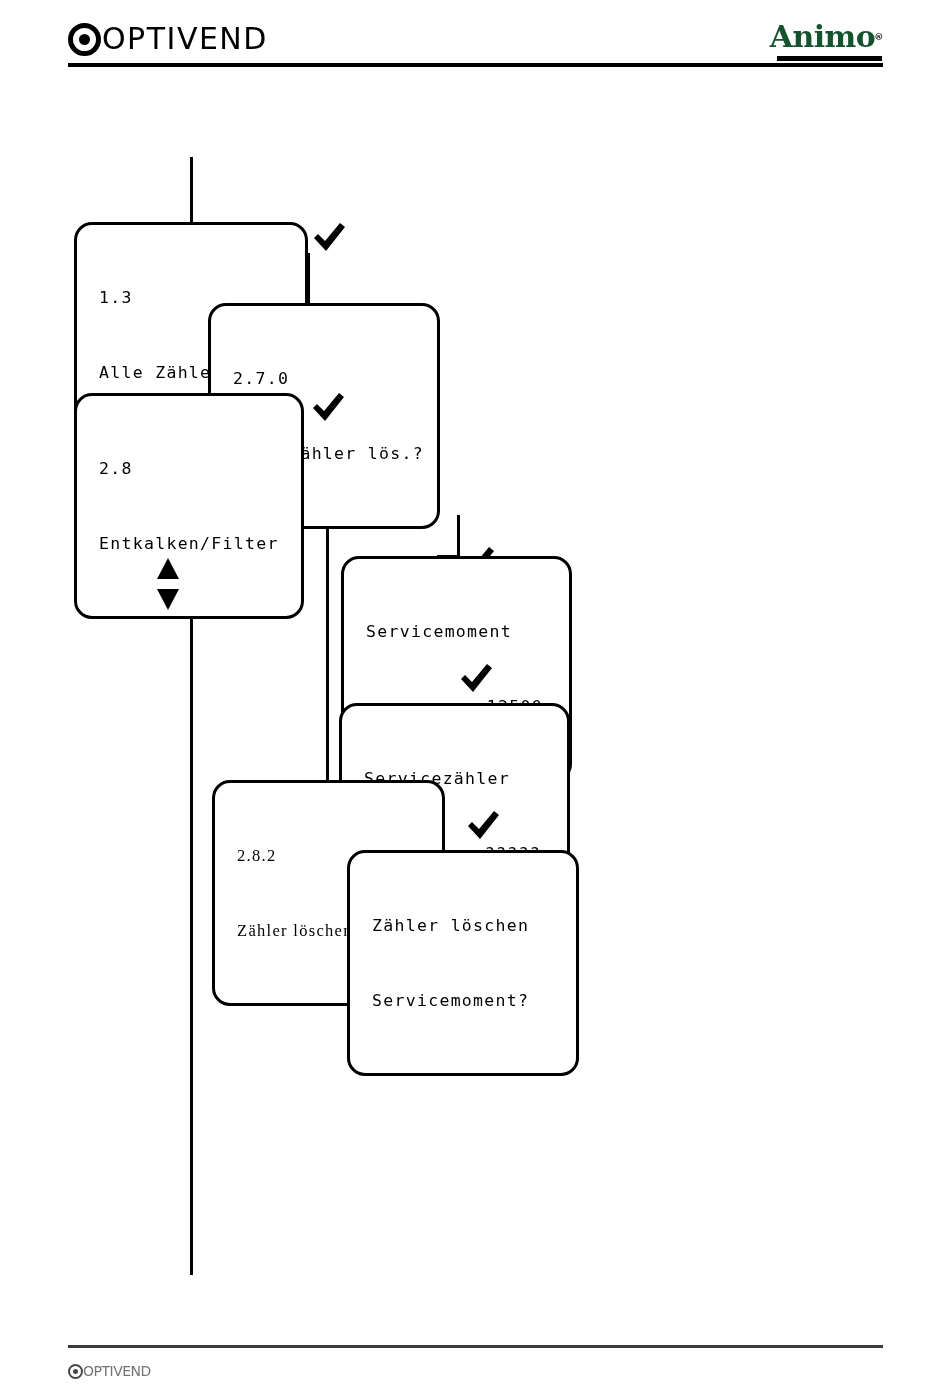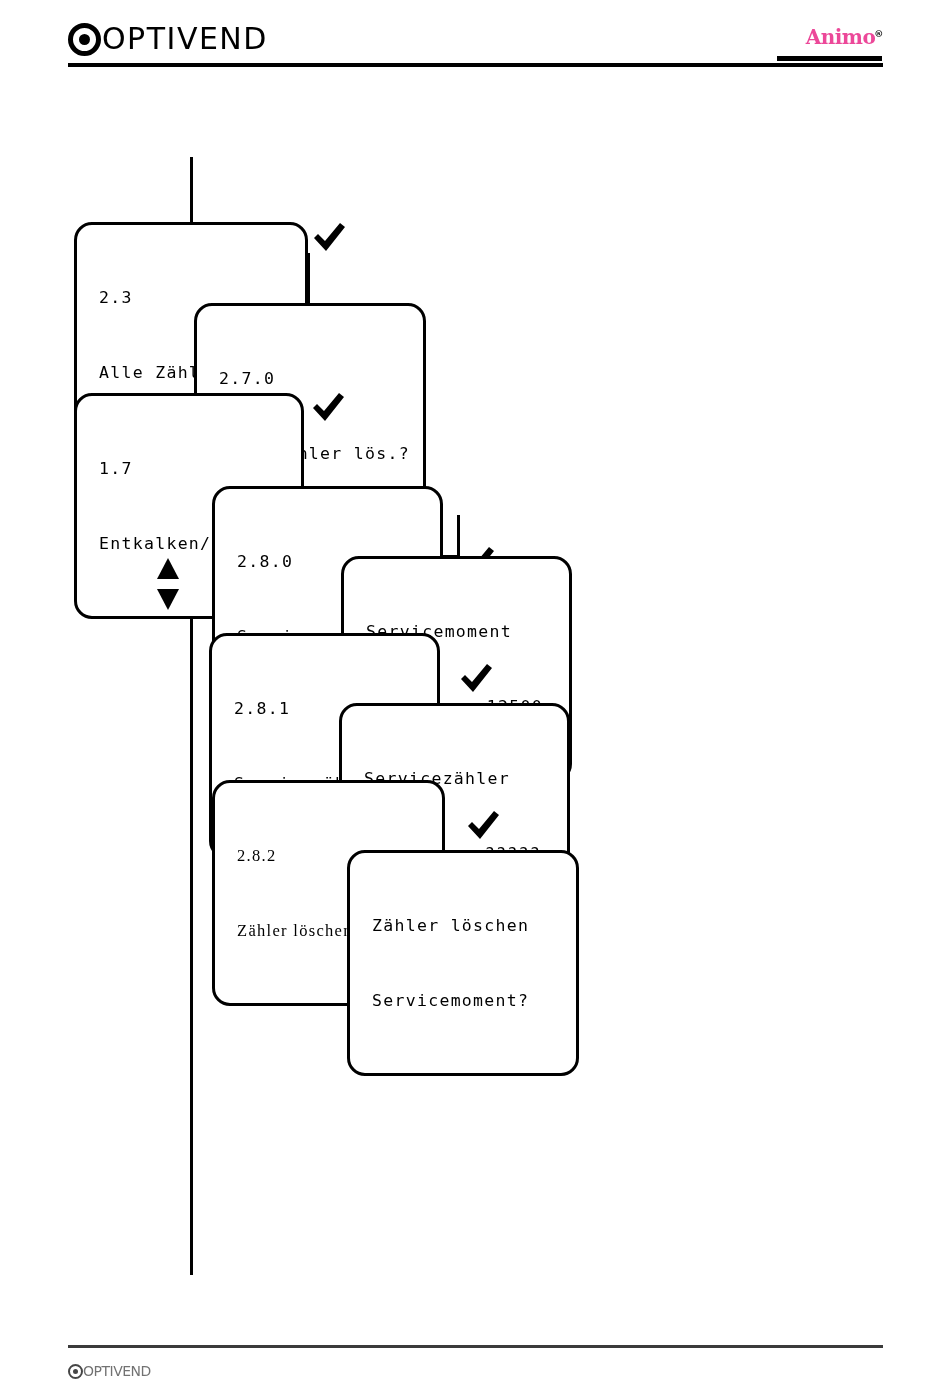--- a/index.html
+++ b/index.html
@@ -10,21 +10,21 @@
     color:#000;
   }
   .page{position:absolute;inset:0;}
 
   
   .hdr-logo{position:absolute;left:68px;top:20px;height:38px;display:flex;align-items:center;}
   .hdr-rule{position:absolute;left:68px;top:63px;width:815px;height:4px;background:#000;}
   .animo{position:absolute;right:68px;top:22px;text-align:right;}
   .animo-word{
     font-family:"DejaVu Serif","Liberation Serif",serif;
-    font-weight:bold;font-size:20px;letter-spacing:-0.5px;line-height:30px;color:#ec4899;
+    font-weight:bold;font-size:30px;letter-spacing:-0.5px;line-height:30px;color:#14532d;
     position:relative;display:inline-block;
   }
   .animo-reg{font-size:11px;vertical-align:super;font-weight:bold;}
   .animo-bar{position:absolute;right:68px;top:56px;width:105px;height:5px;background:#000;}
 
   
   .ov{display:flex;align-items:center;}
   .ov-o{
     width:33px;height:33px;border-radius:50%;
     border:5px solid #000;box-sizing:border-box;
@@ -98,70 +98,62 @@
   <div class="line vline" style="left:457px;top:515px;height:43px;"></div>
   <div class="line hline" style="left:437px;top:555px;width:23px;"></div>
 
   <div class="line vline" style="left:455px;top:662px;height:43px;"></div>
   <div class="line hline" style="left:435px;top:702px;width:23px;"></div>
 
   <div class="line vline" style="left:462px;top:809px;height:43px;"></div>
   <div class="line hline" style="left:442px;top:849px;width:23px;"></div>
 
   <div class="node" style="left:74px;top:222px;width:234px;">
-    <span class="l1">2.3</span>
+    <span class="l1">1.3</span>
     <span class="l2">Alle Zähler lös.</span>
   </div>
   <div class="check" style="left:312px;top:222px;">
     <svg viewBox="0 0 34 30">
         <path d="M2 16 L6 12 L13 19 L28 1 L33 5 L14 29 Z" fill="#000"></path>
       </svg>
   </div>
 
-  <div class="node" style="left:194px;top:303px;width:232px;">
+  <div class="node" style="left:208px;top:303px;width:232px;">
     <span class="l1">2.7.0</span>
     <span class="l2">Alle Zähler lös.?</span>
   </div>
 
   <div class="node" style="left:74px;top:393px;width:230px;">
-    <span class="l1">1.7</span>
+    <span class="l1">2.8</span>
     <span class="l2">Entkalken/Filter</span>
   </div>
   <div class="check" style="left:311px;top:392px;">
     <svg viewBox="0 0 34 30">
         <path d="M2 16 L6 12 L13 19 L28 1 L33 5 L14 29 Z" fill="#000"></path>
       </svg>
   </div>
 
   <div class="arrows" style="left:155px;top:556px;">
     <svg viewBox="0 0 26 56">
       <path d="M13 2 L24 23 L2 23 Z" fill="#000"></path>
       <path d="M13 54 L2 33 L24 33 Z" fill="#000"></path>
     </svg>
   </div>
 
-  <div class="node" style="left:212px;top:486px;width:231px;">
-    <span class="l1">2.8.0</span>
-    <span class="l2">Servicemoment</span>
-  </div>
   <div class="check" style="left:461px;top:546px;">
     <svg viewBox="0 0 34 30">
         <path d="M2 16 L6 12 L13 19 L28 1 L33 5 L14 29 Z" fill="#000"></path>
       </svg>
   </div>
 
   <div class="node val" style="left:341px;top:556px;width:231px;">
     <span class="l1">Servicemoment</span>
     <span class="l2">12500</span>
   </div>
 
-  <div class="node" style="left:209px;top:633px;width:231px;">
-    <span class="l1">2.8.1</span>
-    <span class="l2">Servicezähler</span>
-  </div>
   <div class="check" style="left:459px;top:663px;">
     <svg viewBox="0 0 34 30">
         <path d="M2 16 L6 12 L13 19 L28 1 L33 5 L14 29 Z" fill="#000"></path>
       </svg>
   </div>
 
   <div class="node val" style="left:339px;top:703px;width:231px;">
     <span class="l1">Servicezähler</span>
     <span class="l2">?????</span>
   </div>

